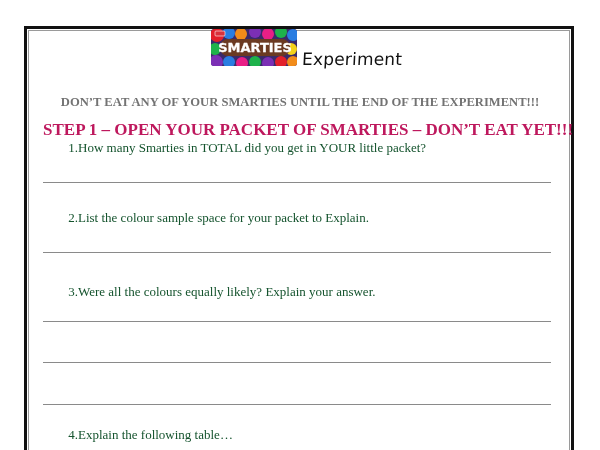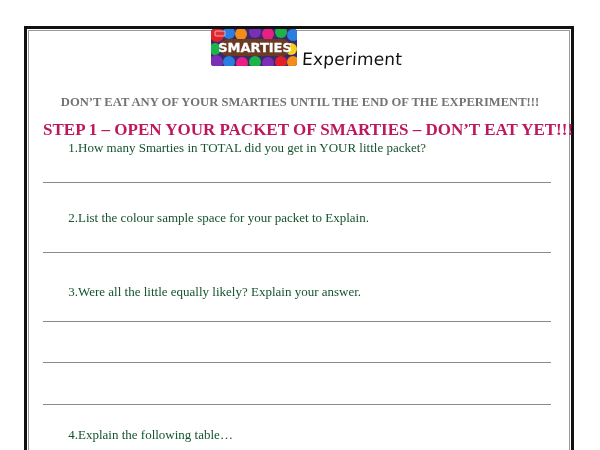--- a/index.html
+++ b/index.html
@@ -86,21 +86,21 @@
   <span class="num">1.</span><span>How many Smarties in TOTAL did you get in YOUR little packet?</span>
 </div>
 <div class="rule" style="top:182px"></div>
 
 <div class="q" style="top:210px">
   <span class="num">2.</span><span>List the colour sample space for your packet to Explain.</span>
 </div>
 <div class="rule" style="top:252px"></div>
 
 <div class="q" style="top:284px">
-  <span class="num">3.</span><span>Were all the little equally likely? Explain your answer.</span>
+  <span class="num">3.</span><span>Were all the colours equally likely? Explain your answer.</span>
 </div>
 <div class="rule" style="top:321px"></div>
 <div class="rule" style="top:362px"></div>
 <div class="rule" style="top:404px"></div>
 
 <div class="q" style="top:427px">
   <span class="num">4.</span><span>Explain the following table…</span>
 </div>
 
 </body></html>

